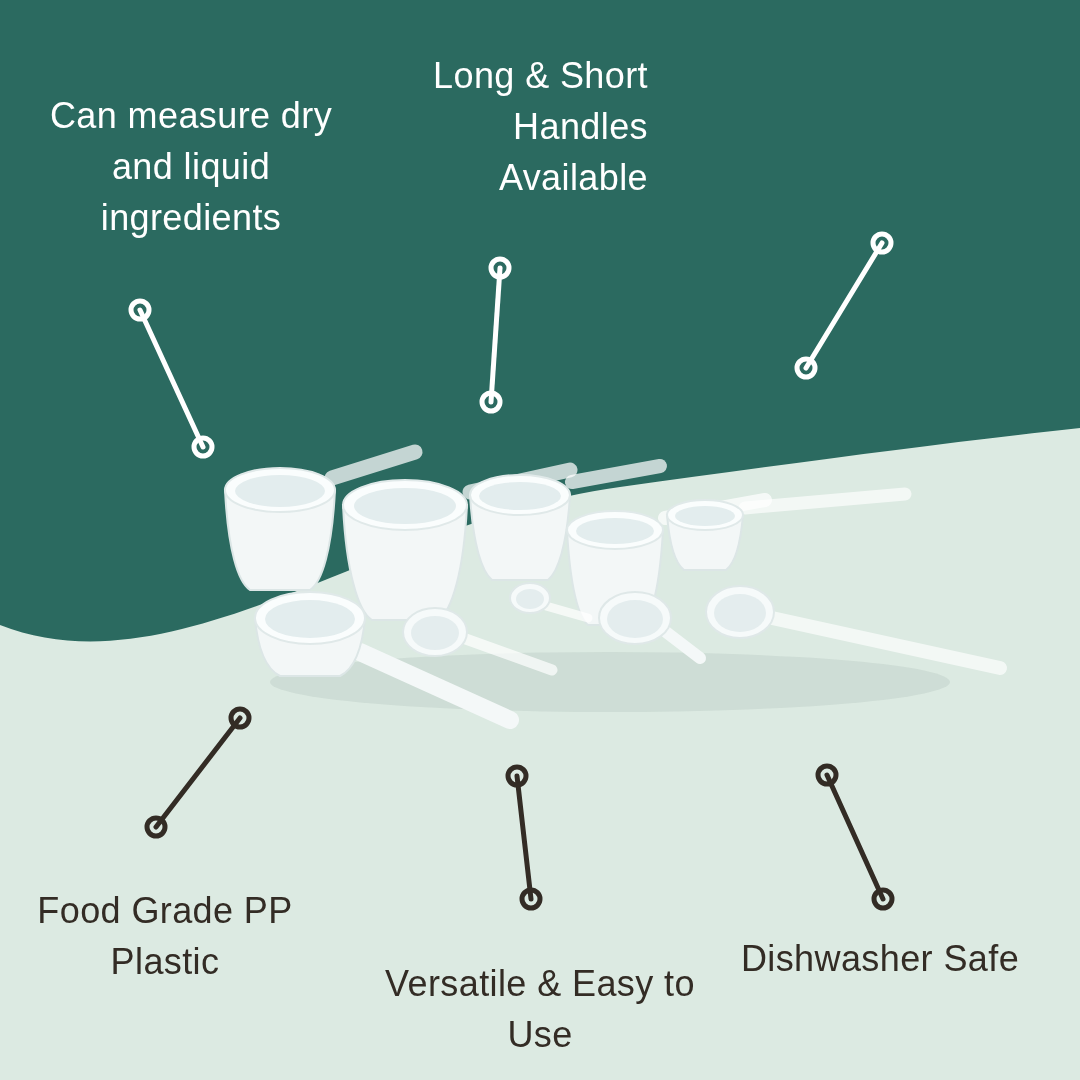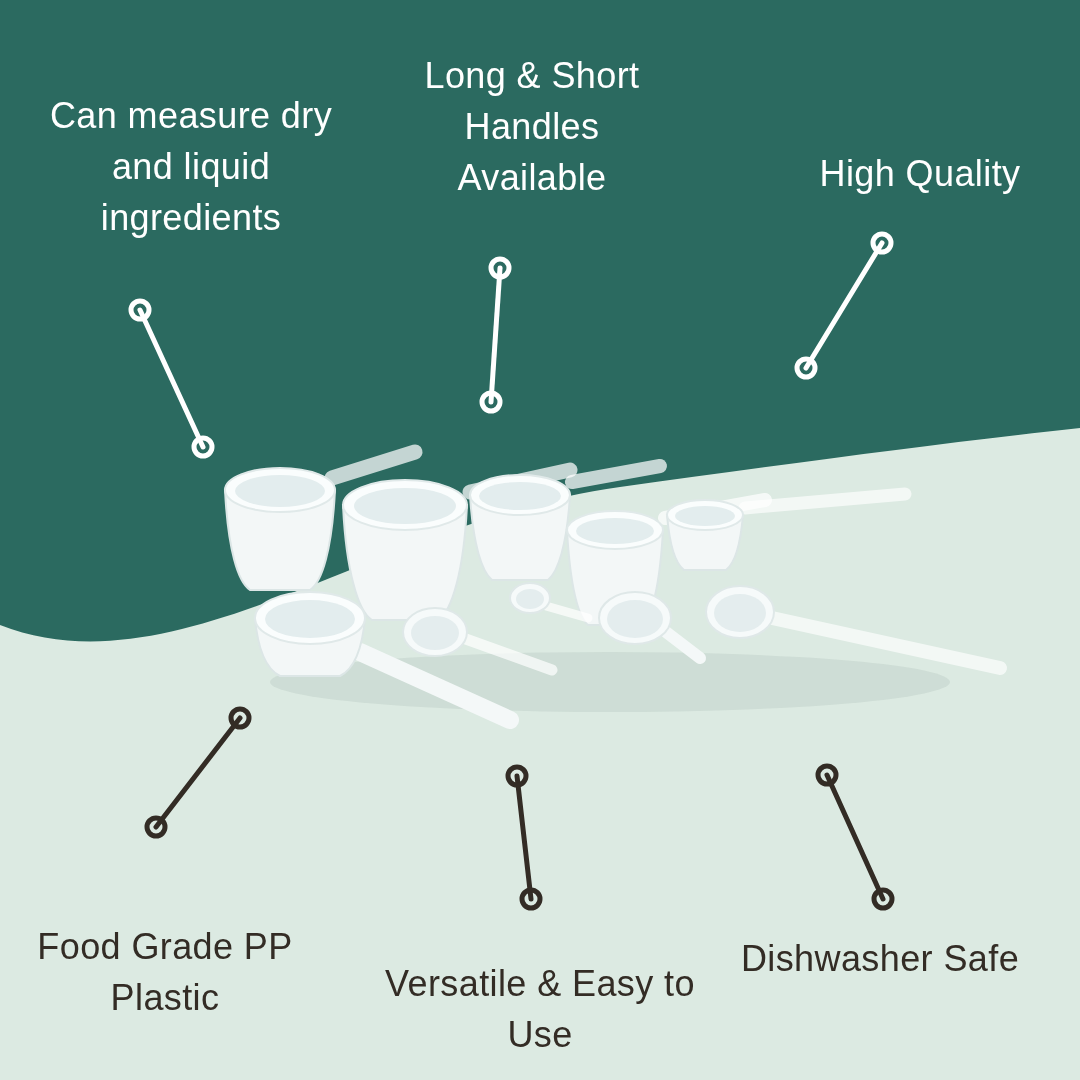--- a/index.html
+++ b/index.html
@@ -34,27 +34,26 @@
 <div class="canvas">
 
   <svg class="bg-wave" viewBox="0 0 1080 1080" aria-hidden="true">
     <path d="M0 625 C 180 695 380 520 620 487 C 800 462 950 442 1080 428 L 1080 1080 L 0 1080 Z" style="fill:var(--mint-background)"></path>
   </svg>
 
   <div class="callout-label light" style="left:26px;top:90px;width:330px;">Can measure dry
 and liquid
 ingredients</div>
 
-  <div class="callout-label light" style="left:382px;top:50px;width:300px;">Long &amp; Short
+  <div class="callout-label light" style="left:348px;top:50px;width:300px;text-align:right;">Long &amp; Short
 Handles
 Available</div>
 
-  <div class="callout-label light" style="left:760px;top:148px;width:320px;">High Quality</div>
 
-  <div class="callout-label dark" style="left:0px;top:885px;width:330px;margin-top:36px;">Food Grade PP
+  <div class="callout-label dark" style="left:0px;top:885px;width:330px;">Food Grade PP
 Plastic</div>
 
   <div class="callout-label dark" style="left:330px;top:958px;width:420px;text-align:center;">Versatile &amp; Easy to
 Use</div>
 
   <div class="callout-label dark" style="left:670px;top:933px;width:420px;">Dishwasher Safe</div>
 
   <svg class="connector light" style="left:118px;top:288px;" width="110" height="182">
     <line x1="22" y1="22" x2="85" y2="159"></line>
     <circle cx="22" cy="22" r="9"></circle>

